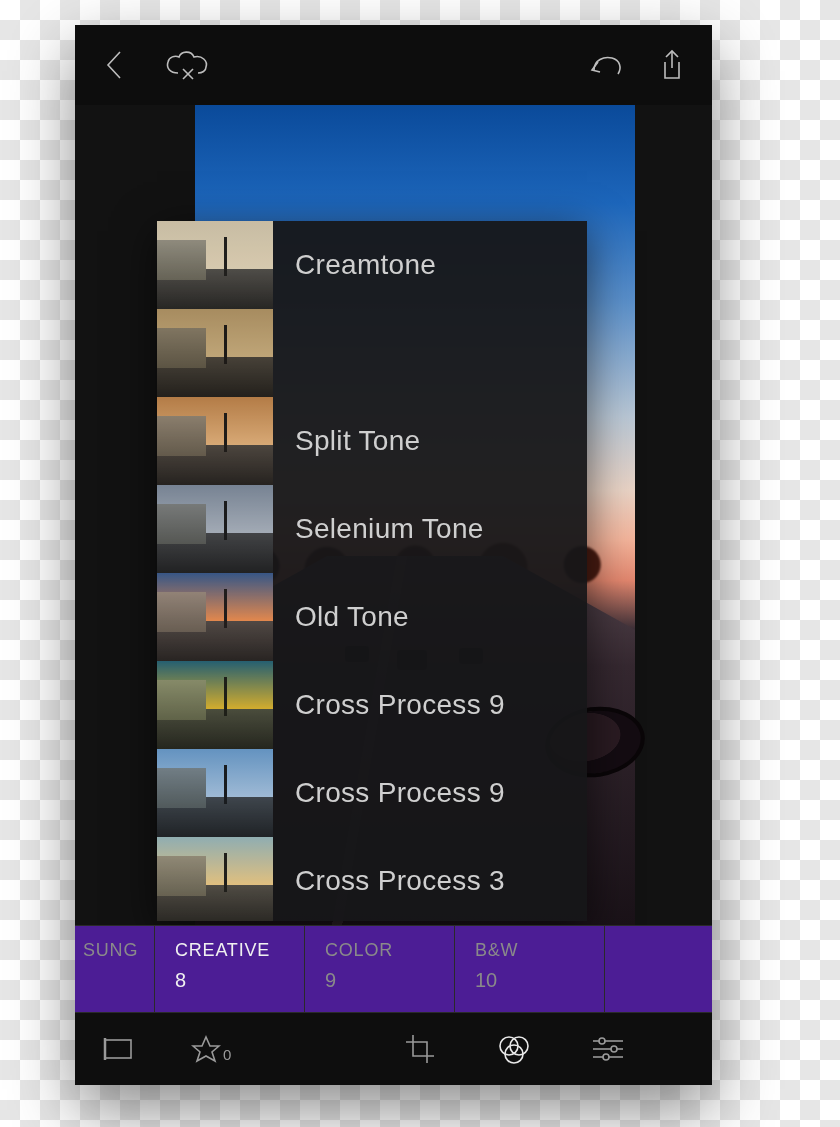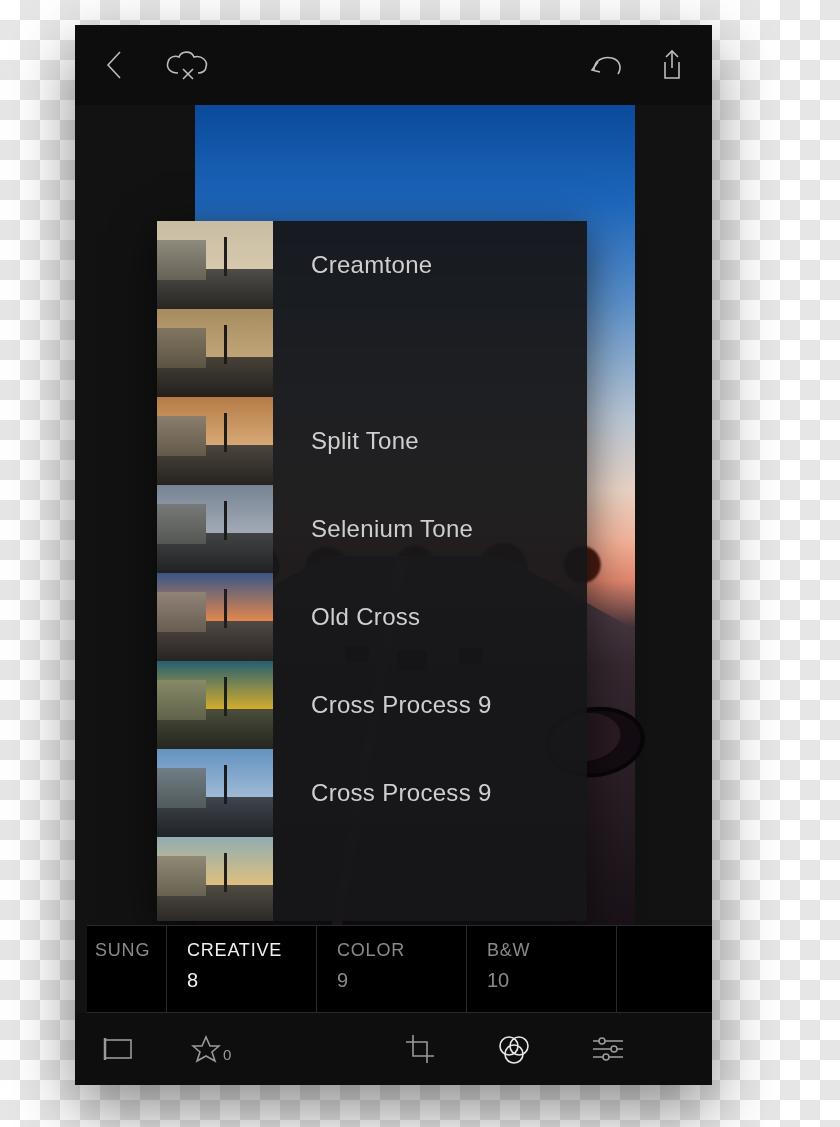--- a/index.html
+++ b/index.html
@@ -63,36 +63,36 @@
   .mirror { position:absolute; bottom:18%; right:-10px; width:100px; height:70px;
     background: radial-gradient(ellipse at 40% 40%, #2a1b22 0 45%, #140c12 46% 100%);
     border-radius:50%; border:4px solid #0a0608; transform:rotate(-8deg); }
 
   
   .preset-popup { position:absolute; top:196px; left:82px; width:430px; height:700px;
     background:rgba(22,22,24,.95); box-shadow:0 10px 40px rgba(0,0,0,.6);
     display:flex; flex-direction:column; overflow:hidden; }
   .preset-row { display:flex; align-items:center; height:88px; cursor:pointer; }
   .preset-row .thumb { width:116px; height:88px; flex-shrink:0; position:relative; overflow:hidden; }
-  .preset-row .label { padding-left:38px; font-size:24px; color:#cfcfcf; letter-spacing:.3px; }
+  .preset-row .label { padding-left:22px; font-size:28px; color:#cfcfcf; letter-spacing:.3px; }
 
   
   .th-scene { position:absolute; inset:0; }
   .th-sky { position:absolute; top:0; left:0; right:0; height:55%; }
   .th-ground { position:absolute; bottom:0; left:0; right:0; height:45%;
     background:linear-gradient(to top,#2a2a2a,#555); }
   .th-bldg { position:absolute; left:0; top:22%; width:42%; height:45%;
     background:linear-gradient(to bottom,#9a9a94,#6e6e66); }
   .th-pole { position:absolute; left:58%; top:18%; width:3px; height:45%; background:#222; }
   .th-tint { position:absolute; inset:0; mix-blend-mode:multiply; }
 
   
-  .cat-strip { position:absolute; bottom:72px; left:12px; right:0; height:88px;
+  .cat-strip { position:absolute; bottom:72px; left:0; right:0; height:88px;
     display:flex; border-top:1px solid #2a2a2a; border-bottom:1px solid #2a2a2a;
-    background:#000000; }
+    background:#4c1d95; }
   .cat { flex:0 0 auto; padding:14px 20px 0 20px; border-right:1px solid #2a2a2a;
     display:flex; flex-direction:column; gap:8px; min-width:150px; cursor:pointer; }
   .cat:first-child { min-width:80px; padding-left:8px; padding-right:12px; }
   .cat .name { font-size:18px; color:#8a8a8a; letter-spacing:.8px; }
   .cat .count { font-size:20px; color:#8a8a8a; }
   .cat.active .name, .cat.active .count { color:#f0f0f0; font-weight:400; }
 
   
   .bottombar { position:absolute; bottom:0; left:0; right:0; height:72px;
     display:flex; align-items:center; gap:50px; padding:0 22px;
@@ -200,21 +200,21 @@
       <div class="preset-row">
         <div class="thumb">
           <div class="th-scene">
             <div class="th-sky" style="background:linear-gradient(to bottom,#3a66a8,#f0a060)"></div>
             <div class="th-ground"></div>
             <div class="th-bldg"></div>
             <div class="th-pole"></div>
             <div class="th-tint" style="background:rgba(200,100,50,.25)"></div>
           </div>
         </div>
-        <div class="label">Old Cross</div>
+        <div class="label">Old Tone</div>
       </div>
       <div class="preset-row">
         <div class="thumb">
           <div class="th-scene">
             <div class="th-sky" style="background:linear-gradient(to bottom,#2a6aa0,#f2c040)"></div>
             <div class="th-ground"></div>
             <div class="th-bldg"></div>
             <div class="th-pole"></div>
             <div class="th-tint" style="background:rgba(160,180,40,.35)"></div>
           </div>
@@ -236,20 +236,21 @@
       <div class="preset-row">
         <div class="thumb">
           <div class="th-scene">
             <div class="th-sky" style="background:linear-gradient(to bottom,#9ac4e0,#f0d8a0)"></div>
             <div class="th-ground"></div>
             <div class="th-bldg"></div>
             <div class="th-pole"></div>
             <div class="th-tint" style="background:rgba(200,160,80,.30)"></div>
           </div>
         </div>
+        <div class="label">Cross Process 3</div>
       </div>
     </div>
 
   <div class="cat-strip" id="cat-strip">
       <div class="cat">
         <div class="name">SUNG</div>
         <div class="count"></div>
       </div>
       <div class="cat active">
         <div class="name">CREATIVE</div>

